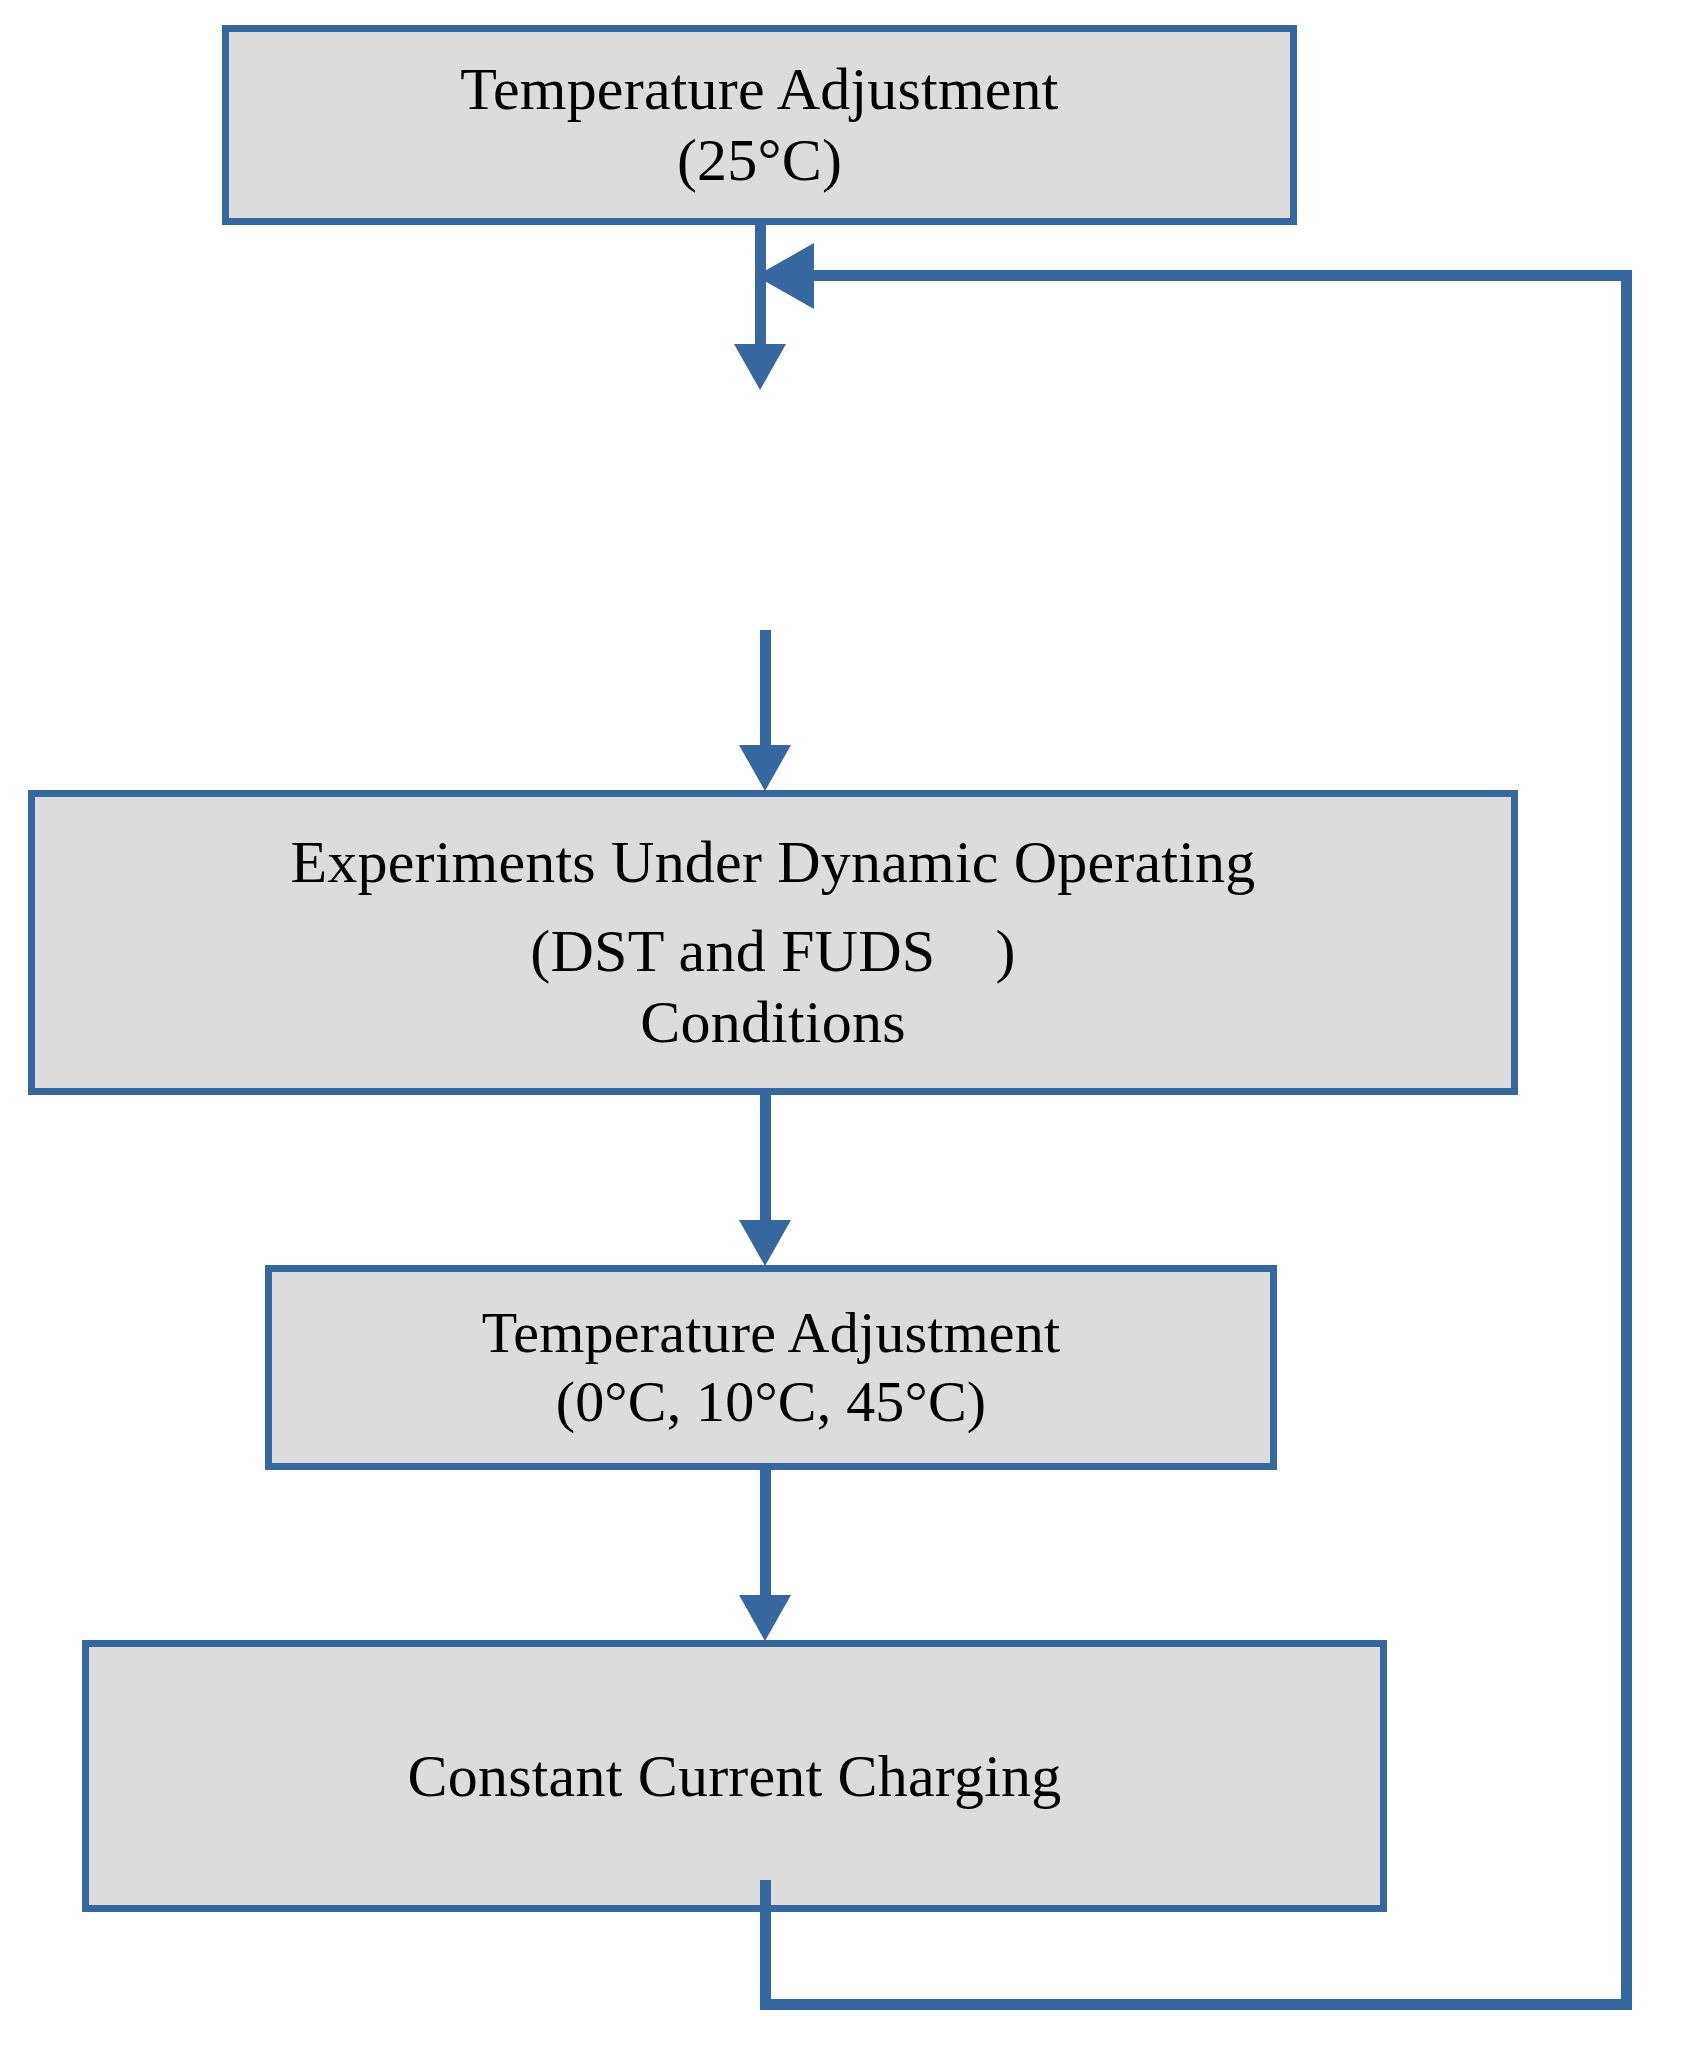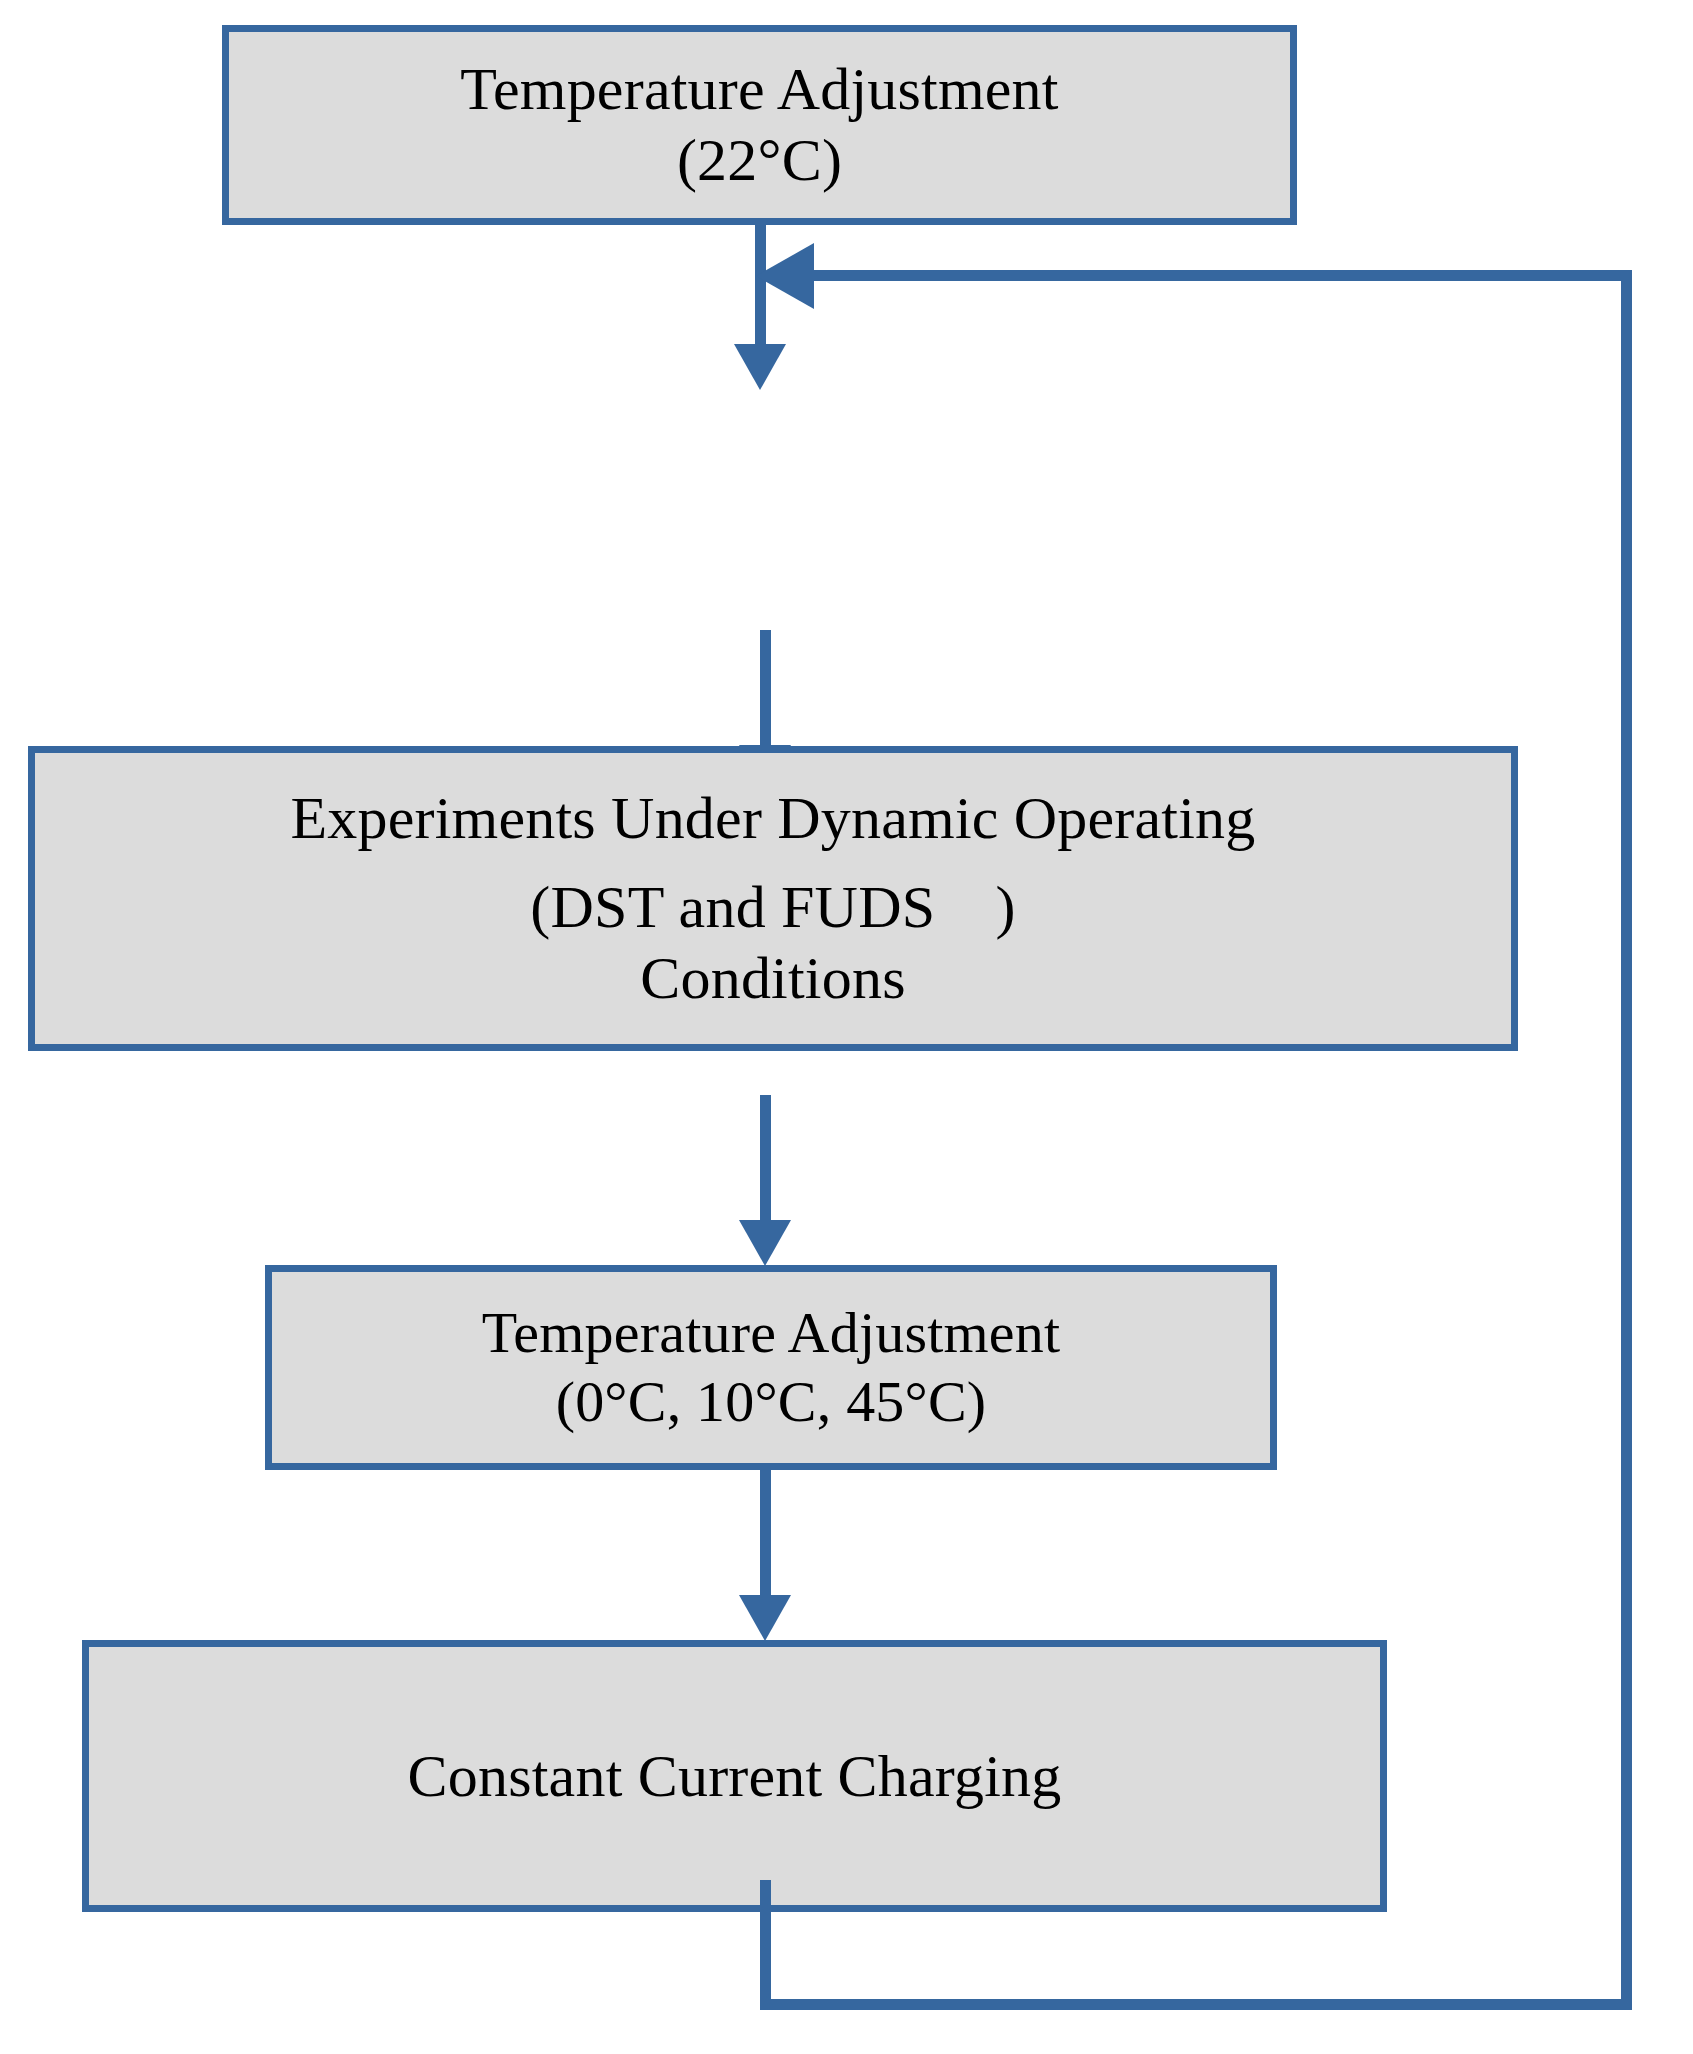--- a/index.html
+++ b/index.html
@@ -30,21 +30,21 @@
     line-height: 1.18;
     letter-spacing: 0.2px;
   }
   .node .line {
     display: block;
     white-space: pre;
   }
   
   #node-temp-25   { left: 222px;  top: 25px;   width: 1075px; height: 200px; font-size: 60px; }
   #node-basic     { left: 140px;  top: 390px;  width: 1222px; height: 240px; font-size: 60px; }
-  #node-dynamic   { left: 28px;   top: 746px;  width: 1490px; height: 305px; font-size: 60px; }
+  #node-dynamic   { left: 28px;   top: 790px;  width: 1490px; height: 305px; font-size: 60px; }
   #node-temp-multi{ left: 265px;  top: 1265px; width: 1012px; height: 205px; font-size: 58px; }
   #node-cc-charge { left: 82px;   top: 1640px; width: 1305px; height: 272px; font-size: 60px; }
 
   
   .conn {
     position: absolute;
     background: #36679f;
   }
   .v { width: 11px; }
   .h { height: 11px; }
@@ -68,21 +68,21 @@
     border-right: 58px solid #36679f;
   }
 </style>
 </head>
 <body>
 
 <div id="canvas">
 
   <div class="node" id="node-temp-25">
     <span class="line">Temperature Adjustment</span>
-    <span class="line">(22°C)</span>
+    <span class="line">(25°C)</span>
   </div>
 
   <div class="conn v" id="c1-stem" style="left:755px; top:225px; height:122px;"></div>
   <div class="arrow-down" id="c1-head" style="left:734px; top:344px;"></div>
 
 
   <div class="conn v" id="c2-stem" style="left:760px; top:630px; height:118px;"></div>
   <div class="arrow-down" id="c2-head" style="left:739px; top:745px;"></div>
 
   <div class="node" id="node-dynamic">

